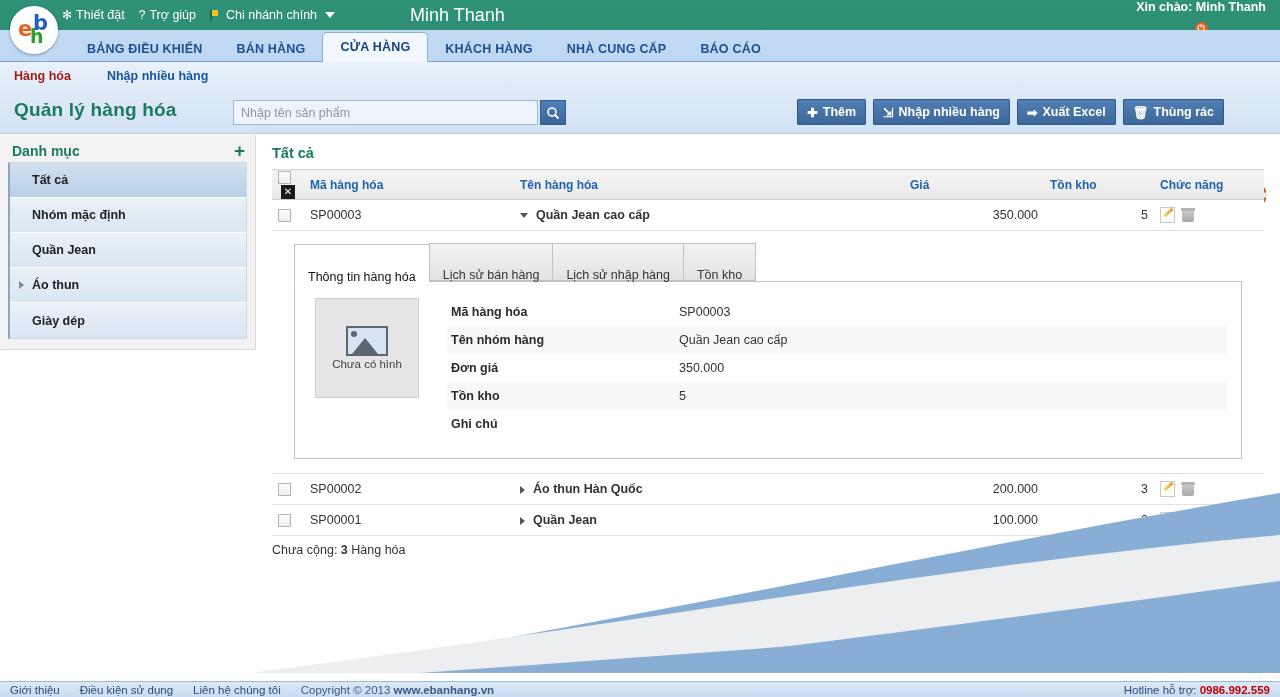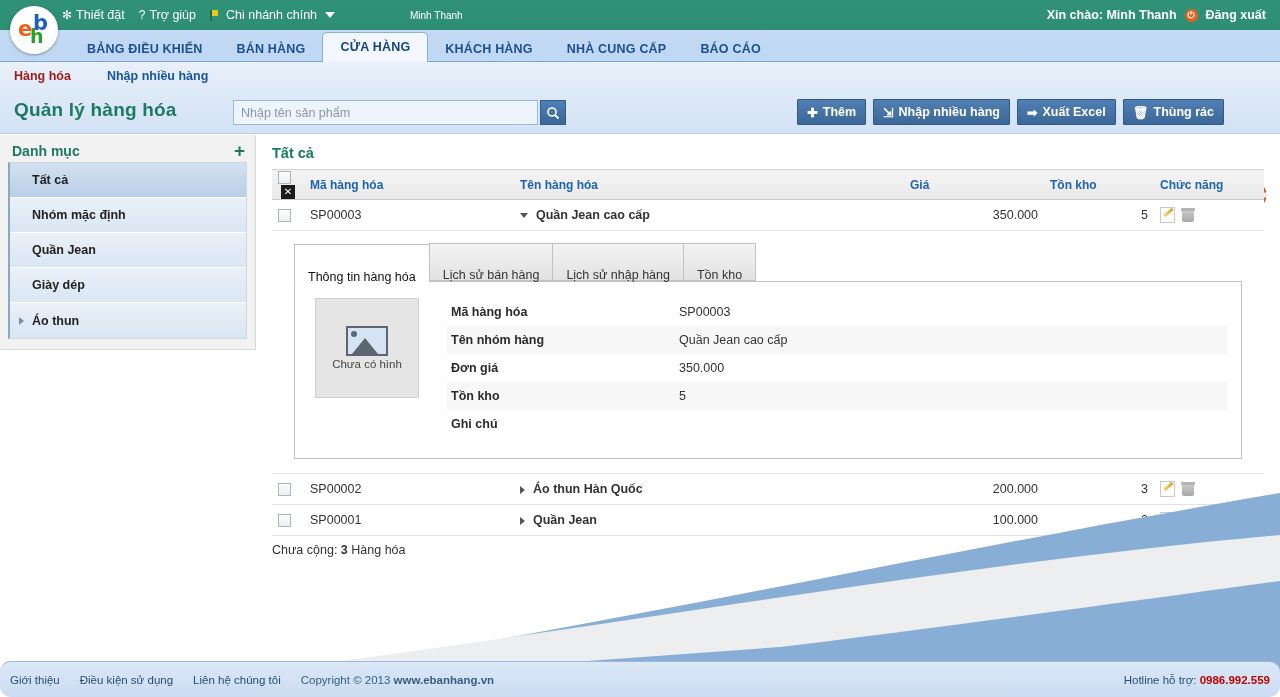--- a/index.html
+++ b/index.html
@@ -27,22 +27,22 @@
     content:""; position:absolute; left:0; top:0; width:8px; height:6px; background:#f0c419;
   }
   .branch-flag:after{
     content:""; position:absolute; left:0; top:0; width:1.5px; height:11px; background:#1a6b55;
   }
   .caret-down{
     display:inline-block; width:0;height:0;
     border-left:5px solid transparent; border-right:5px solid transparent;
     border-top:6px solid #ffffff; margin-left:4px;
   }
-  .user-mid{ position:absolute; left:410px; top:0; height:30px; display:flex; align-items:center; font-size:10px; }
-  .topbar-right{ position:absolute; right:14px; top:0; height:30px; display:flex; align-items:center; gap:8px; font-weight:bold; font-size:12.5px; }
+  .user-mid{ position:absolute; left:410px; top:0; height:30px; display:flex; align-items:center; font-size:18px; }
+  .topbar-right{ position:absolute; right:14px; top:0; height:30px; display:flex; align-items:center; gap:8px; font-weight:bold; font-size:12.5px;flex-direction:column; }
   .power-ico{
     display:inline-block; width:13px;height:13px;border-radius:50%;
     background:#e8601c; color:#fff; font-size:9px; line-height:13px; text-align:center; font-weight:bold;
   }
   .logout-link{ color:#fff; text-decoration:none; font-weight:bold; }
 
   
   .logo{
     position:absolute; left:10px; top:6px; width:48px; height:48px; border-radius:50%;
     background:radial-gradient(circle at 38% 32%, #ffffff 60%, #e9eef5 100%);
@@ -241,23 +241,23 @@
   .totals{
     position:absolute; left:272px; top:543px; font-size:12.5px; color:#333;
   }
   .totals b{ font-weight:bold; }
 
   
   .wave{ position:absolute; left:0; bottom:24px; width:1280px; height:180px; pointer-events:none; }
 
   
   .footer{
-    position:absolute; left:0; bottom:0; width:1280px; height:36px;
+    position:absolute; left:0; bottom:0; width:1280px; height:16px;
     background:linear-gradient(#dbe8f7,#cadcf1); border-top:1px solid #9cb9d8;
-    font-size:11.5px; color:#2a4d74; display:flex; align-items:center;border-radius:11px;
+    font-size:11.5px; color:#2a4d74; display:flex; align-items:center;
   }
   .footer-left{ position:absolute; left:10px; display:flex; align-items:center; gap:20px; }
   .footer a{ color:#2a4d74; text-decoration:none; }
   .copy{ color:#3b5c82; }
   .copy b{ font-weight:bold; }
   .footer-right{ position:absolute; right:10px; color:#2a4d74; }
   .hot-num{ color:#c00000; font-weight:bold; }
 </style>
 </head>
 <body>
@@ -360,25 +360,25 @@
     <div class="sb-item active">
       <span>Tất cả</span>
     </div>
     <div class="sb-item">
       <span>Nhóm mặc định</span>
     </div>
     <div class="sb-item">
       <span>Quần Jean</span>
     </div>
     <div class="sb-item">
-      <span>Giày dép</span>
-    </div>
-    <div class="sb-item">
       <span class="sb-arrow"></span>
       <span>Áo thun</span>
+    </div>
+    <div class="sb-item">
+      <span>Giày dép</span>
     </div>
   </div>
 </div>
 
 <div class="main">
   <div class="main-h">Tất cả</div>
 
   <table class="grid">
     <thead>
       <tr>

